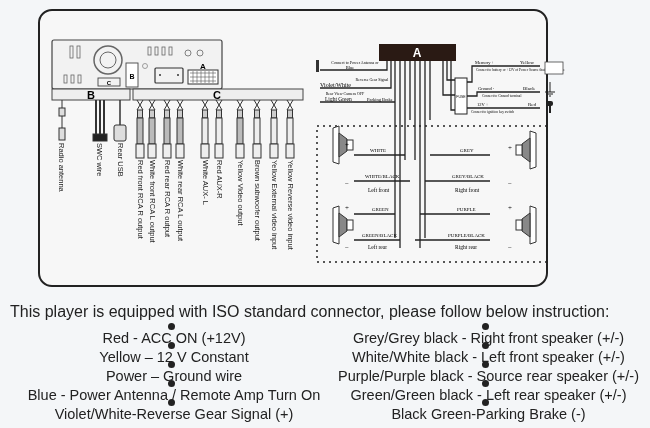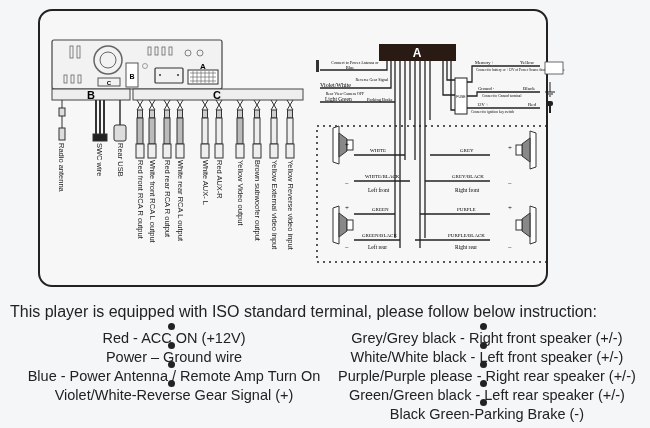--- a/index.html
+++ b/index.html
@@ -289,29 +289,33 @@
 <div class="vlabel" style="left:163px; top:160px;">Red rear RCA R output</div>
 <div class="vlabel" style="left:176px; top:160px;">White rear RCA L output</div>
 <div class="vlabel" style="left:201px; top:160px;">White   AUX- L</div>
 <div class="vlabel" style="left:215px; top:160px;">Red      AUX-R</div>
 <div class="vlabel" style="left:236px; top:160px;">Yellow Video output</div>
 <div class="vlabel" style="left:253px; top:160px;">Brown subwoofer output</div>
 <div class="vlabel" style="left:270px; top:160px;">Yellow External video input</div>
 <div class="vlabel" style="left:286px; top:160px;">Yellow Reverse video input</div>
 
 <div class="instr">
-  <div class="instr-title">This player is equipped with ISO standard terminal, please follow below instruction:</div>
+  <div class="instr-title">This player is equipped with ISO standard connector, please follow below instruction:</div>
   <div class="cols">
     <div class="col left">
       <div class="item">
           <span class="dot"></span>
           <span>Red - ACC ON (+12V)</span>
         </div>
       <div class="item">
           <span class="dot"></span>
+          <span>Yellow – 12 V Constant</span>
+        </div>
+      <div class="item">
+          <span class="dot"></span>
           <span>Power – Ground wire</span>
         </div>
       <div class="item">
           <span class="dot"></span>
           <span>Blue - Power Antenna / Remote Amp Turn On</span>
         </div>
       <div class="item">
           <span class="dot"></span>
           <span>Violet/White-Reverse Gear Signal (+)</span>
         </div>
@@ -320,21 +324,21 @@
       <div class="item">
           <span class="dot"></span>
           <span>Grey/Grey black - Right front speaker (+/-)</span>
         </div>
       <div class="item">
           <span class="dot"></span>
           <span>White/White black - Left front speaker (+/-)</span>
         </div>
       <div class="item">
           <span class="dot"></span>
-          <span>Purple/Purple please - Right rear speaker (+/-)</span>
+          <span>Purple/Purple black - Source rear speaker (+/-)</span>
         </div>
       <div class="item">
           <span class="dot"></span>
           <span>Green/Green black - Left rear speaker (+/-)</span>
         </div>
       <div class="item">
           <span class="dot"></span>
           <span>Black Green-Parking Brake (-)</span>
         </div>
     </div>

